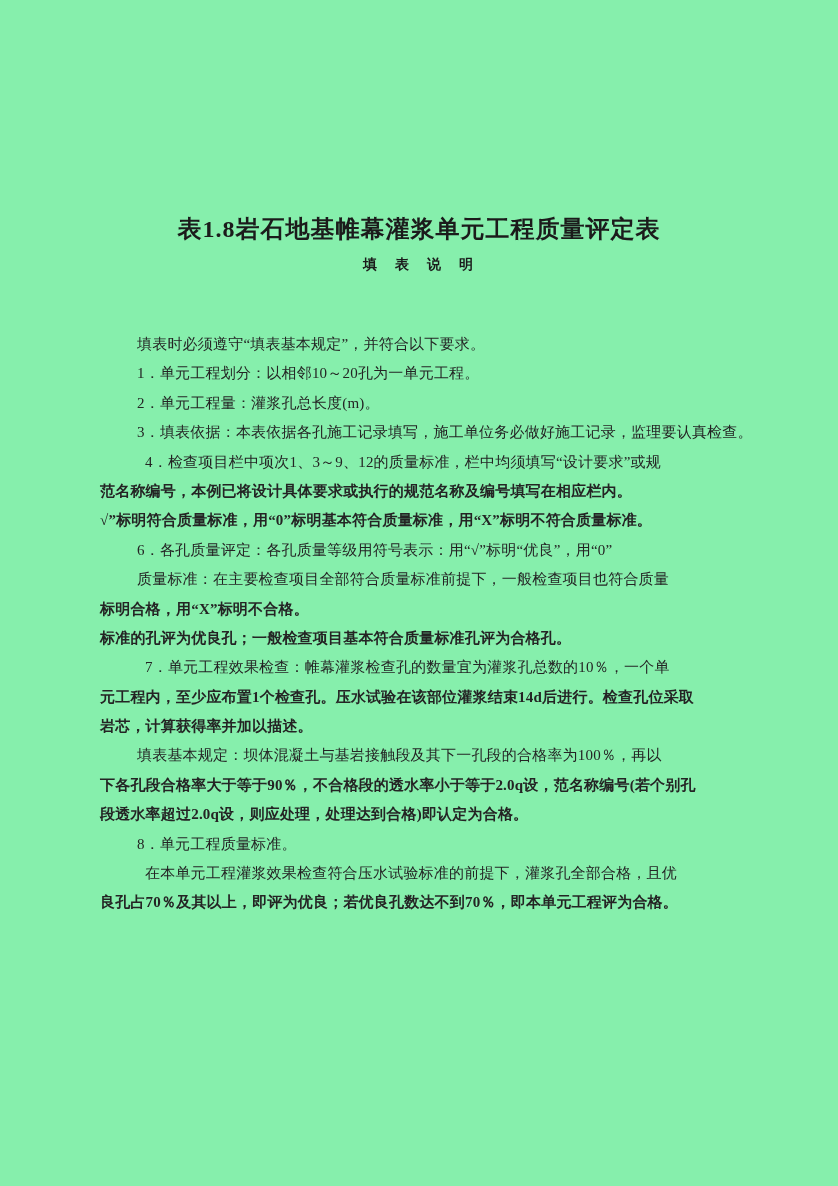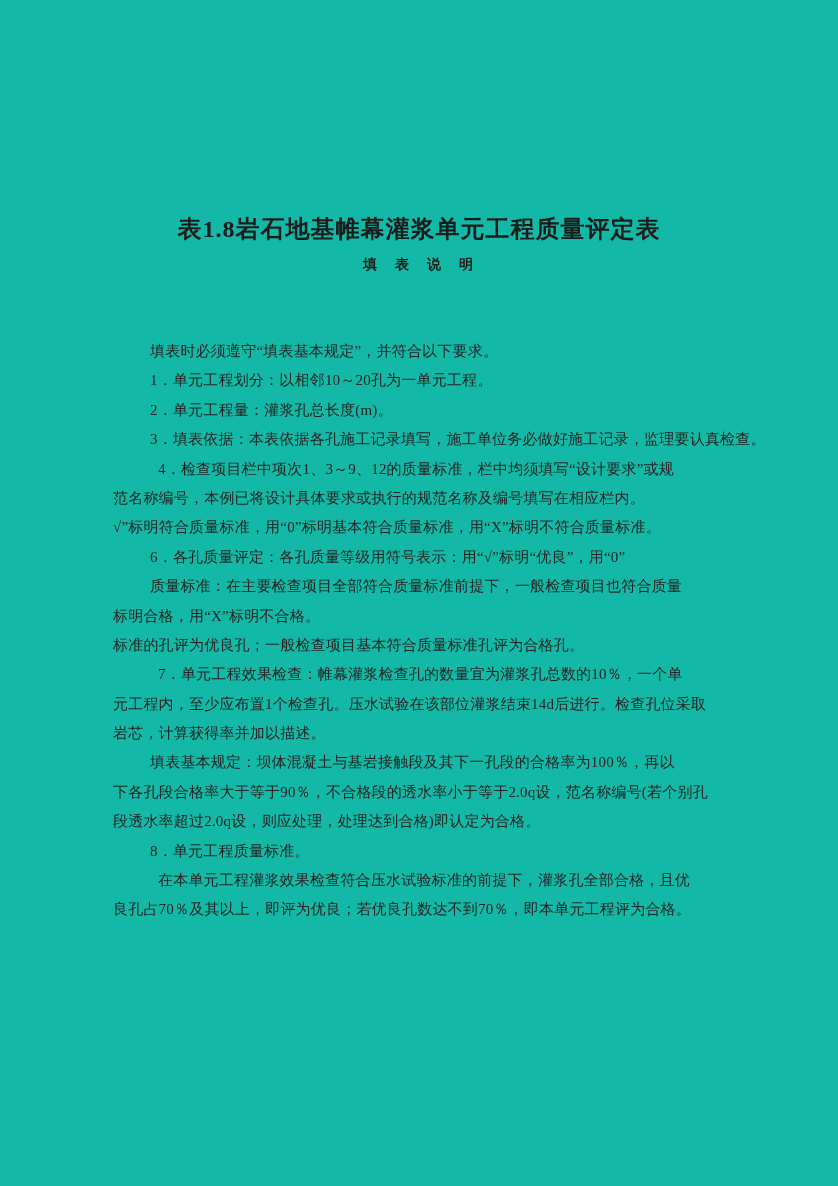--- a/index.html
+++ b/index.html
@@ -4,21 +4,21 @@
 <style>
   html, body {
     margin: 0;
     padding: 0;
     background: #ffffff;
   }
   .page {
     position: relative;
     width: 838px;
     height: 1186px;
-    background: #14b8a6;
+    background: #86efac;
     overflow: hidden;
     font-family: "Liberation Serif", "DejaVu Serif", serif;
     color: #1f1f1f;
   }
   .doc-title {
     position: absolute;
     top: 213px;
     left: 0;
     width: 100%;
     text-align: center;
@@ -36,33 +36,32 @@
     text-align: center;
     font-size: 14px;
     font-weight: bold;
     letter-spacing: 2px;
     color: #1b1b1b;
     white-space: nowrap;
   }
   .body-text {
     position: absolute;
     left: 100px;
-    top: 337px;
+    top: 330px;
     width: 660px;
     font-size: 15px;
     line-height: 29.4px;
     letter-spacing: 0.2px;
     color: #242424;
-    margin-left: 13px;
   }
   .line {
     height: 29.4px;
     white-space: nowrap;
   }
-  .ind-0 { padding-left: 0; }
+  .ind-0 { padding-left: 0; font-weight: bold; }
   .ind-1 { padding-left: 37px; }
   .ind-2 { padding-left: 45px; }
 </style>
 </head>
 <body>
 
 <div class="page">
 
   <div class="doc-title">表1.8岩石地基帷幕灌浆单元工程质量评定表</div>
 

